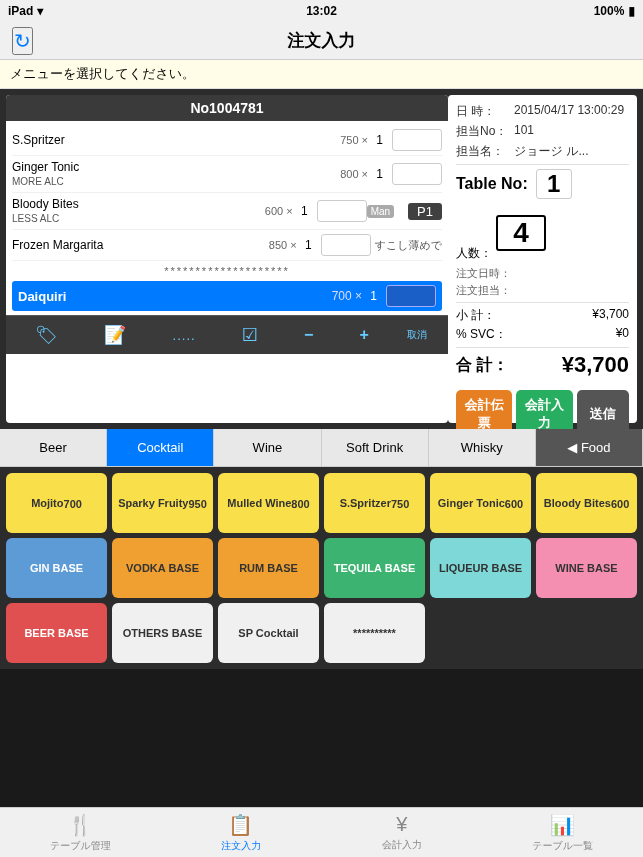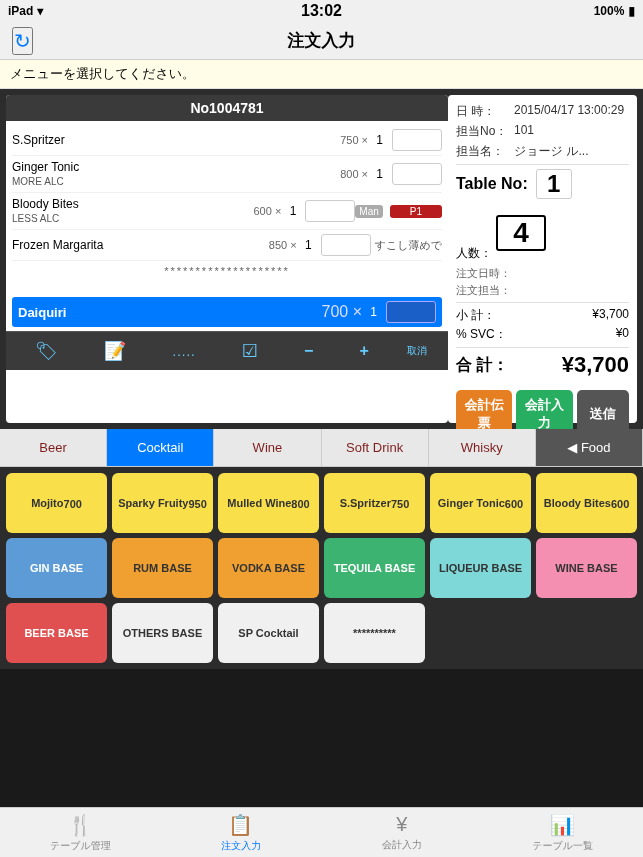--- a/index.html
+++ b/index.html
@@ -16,21 +16,21 @@
     .status-bar {
       background: #f0f0f0;
       height: 22px;
       display: flex;
       align-items: center;
       justify-content: space-between;
       padding: 0 8px;
       font-size: 12px;
       font-weight: 600;
     }
-    .status-bar-center { position: absolute; left: 50%; transform: translateX(-50%); font-size: 16px; }
+    .status-bar-center { position: absolute; left: 50%; transform: translateX(-50%); font-size: 12px; }
     .status-left { display: flex; align-items: center; gap: 4px; }
     .status-right { display: flex; align-items: center; gap: 4px; }
 
     
     .nav-bar {
       background: #f0f0f0;
       height: 38px;
       display: flex;
       align-items: center;
       justify-content: center;
@@ -211,21 +211,21 @@
     .tab {
       flex: 1;
       display: flex;
       align-items: center;
       justify-content: center;
       font-size: 13px;
       font-weight: 500;
       cursor: pointer;
       border-right: 1px solid #ccc;
       background: #e8e8e8;
-      color: #7f1d1d;
+      color: #000000;
     }
     .tab.active {
       background: #007aff;
       color: #fff;
     }
     .tab-food {
       background: #555;
       color: #fff;
       display: flex;
       align-items: center;
@@ -292,28 +292,28 @@
     .bottom-tab-icon { font-size: 20px; }
 
     .qty-x { font-size: 11px; color: #666; }
 
     .badge-man {
       background: #aaa;
       color: #fff;
       padding: 1px 4px;
       border-radius: 3px;
       font-size: 10px;
-      margin-right: 7px;
+      margin-right: 14px;
     }
     .badge-p1 {
-      background: #b91c1c;
-      color: #fff;
-      padding: 1px 20px;
+      background: #404040;
+      color: #fff;
+      padding: 1px 9px;
       border-radius: 3px;
-      font-size: 10px;
+      font-size: 13px;
     }
   </style>
 </head>
 <body>
 
 <div class="status-bar">
   <div class="status-left">
     <span>iPad</span>
     <span>▾</span>
   </div>
@@ -371,23 +371,23 @@
       <div class="order-item">
         <div class="order-item-name">Frozen Margarita</div>
         <span class="qty-x">850 ×</span>
         <span class="order-item-qty">&nbsp;1</span>
         <input class="order-item-input" type="text" value="" style="">
         <span class="order-item-note">すこし薄めで</span>
       </div>
 
       <div class="order-separator">********************</div>
 
-      <div style="background:#007aff; color:#fff; padding:4px 6px; border-radius:3px; display:flex; align-items:center;margin-top:16px;">
+      <div style="background:#007aff; color:#fff; padding:4px 6px; border-radius:3px; display:flex; align-items:center;">
         <div style="flex:1; font-weight:600; font-size:13px;">Daiquiri</div>
-        <span style="font-size:16px; color:#ddf;">700 ×</span>
+        <span style="font-size:12px; color:#ddf;">700 ×</span>
         <span style="width:20px; text-align:center; font-size:12px; color:#fff;">&nbsp;1</span>
         <input style="width: 50px; height: 22px; border: 1px solid rgb(170, 170, 255); border-radius: 3px; margin-left: 4px; background: rgb(26, 95, 200);" type="text" value="">
       </div>
 
     </div>
 
     <div class="action-bar">
       <button class="action-btn">🏷</button>
       <button class="action-btn">📝</button>
       <button class="action-btn" style="font-size:13px; letter-spacing:1px;">.....</button>
@@ -503,24 +503,24 @@
   </div>
   <div class="menu-item color-yellow">
     <span class="menu-item-name">Bloody Bites</span>
     <span class="menu-item-price">600</span>
   </div>
 
   <div class="menu-item color-blue">
     <span class="menu-item-name">GIN BASE</span>
   </div>
   <div class="menu-item color-orange">
+    <span class="menu-item-name">VODKA BASE</span>
+  </div>
+  <div class="menu-item color-orange">
     <span class="menu-item-name">RUM BASE</span>
-  </div>
-  <div class="menu-item color-orange">
-    <span class="menu-item-name">VODKA BASE</span>
   </div>
   <div class="menu-item color-green">
     <span class="menu-item-name">TEQUILA BASE</span>
   </div>
   <div class="menu-item color-cyan">
     <span class="menu-item-name">LIQUEUR BASE</span>
   </div>
   <div class="menu-item color-pink">
     <span class="menu-item-name">WINE BASE</span>
   </div>

